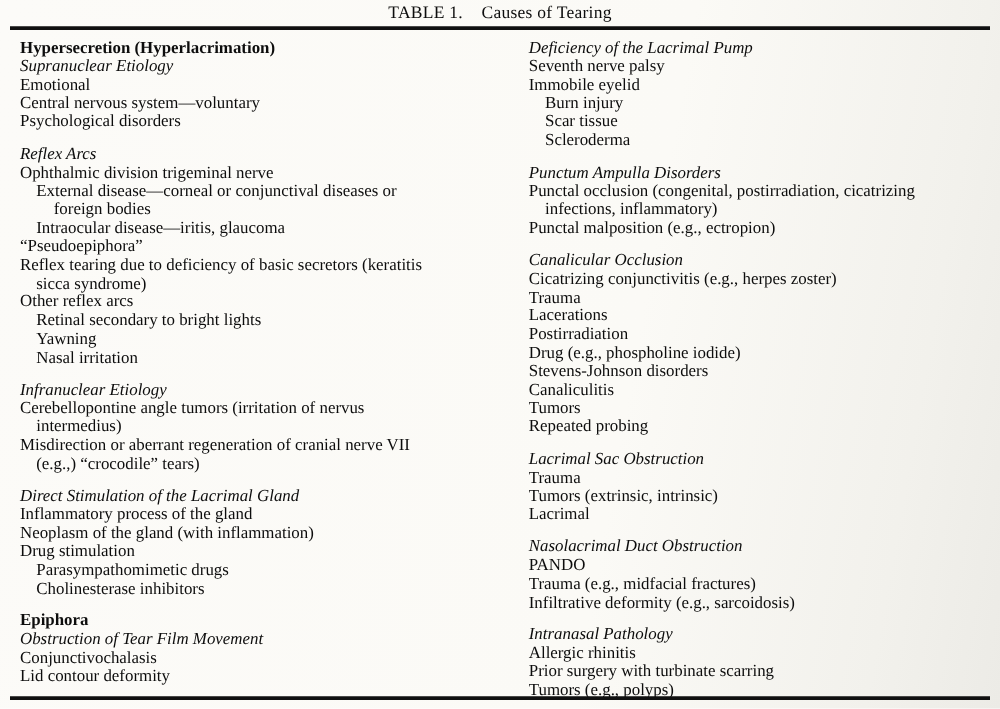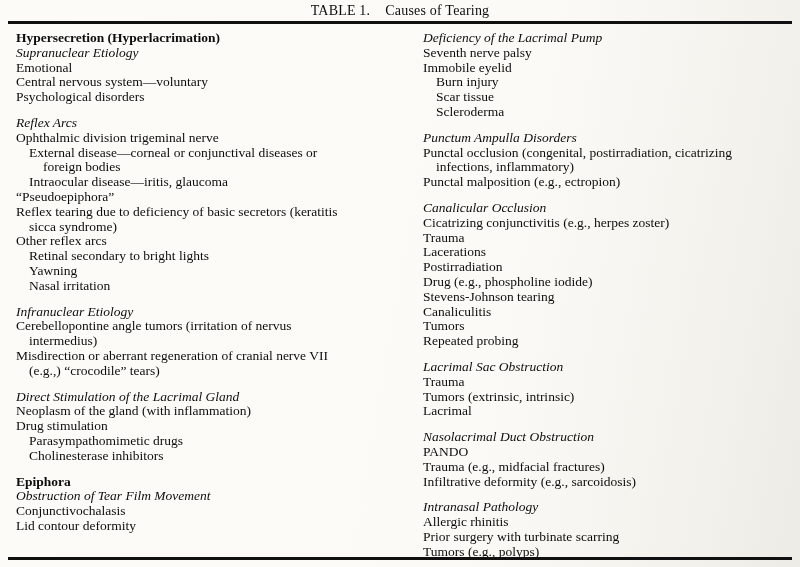--- a/index.html
+++ b/index.html
@@ -86,20 +86,21 @@
         </div>
         <div class="section">
           <div class="line italic i0">Infranuclear Etiology</div>
           <div class="line normal i0">Cerebellopontine angle tumors (irritation of nervus</div>
           <div class="line normal i1">intermedius)</div>
           <div class="line normal i0">Misdirection or aberrant regeneration of cranial nerve VII</div>
           <div class="line normal i1">(e.g.,) “crocodile” tears)</div>
         </div>
         <div class="section">
           <div class="line italic i0">Direct Stimulation of the Lacrimal Gland</div>
+          <div class="line normal i0">Inflammatory process of the gland</div>
           <div class="line normal i0">Neoplasm of the gland (with inflammation)</div>
           <div class="line normal i0">Drug stimulation</div>
           <div class="line normal i1">Parasympathomimetic drugs</div>
           <div class="line normal i1">Cholinesterase inhibitors</div>
         </div>
         <div class="section">
           <div class="line bold i0">Epiphora</div>
           <div class="line italic i0">Obstruction of Tear Film Movement</div>
           <div class="line normal i0">Conjunctivochalasis</div>
           <div class="line normal i0">Lid contour deformity</div>
@@ -120,21 +121,21 @@
           <div class="line normal i1">infections, inflammatory)</div>
           <div class="line normal i0">Punctal malposition (e.g., ectropion)</div>
         </div>
         <div class="section">
           <div class="line italic i0">Canalicular Occlusion</div>
           <div class="line normal i0">Cicatrizing conjunctivitis (e.g., herpes zoster)</div>
           <div class="line normal i0">Trauma</div>
           <div class="line normal i0">Lacerations</div>
           <div class="line normal i0">Postirradiation</div>
           <div class="line normal i0">Drug (e.g., phospholine iodide)</div>
-          <div class="line normal i0">Stevens-Johnson tearing</div>
+          <div class="line normal i0">Stevens-Johnson disorders</div>
           <div class="line normal i0">Canaliculitis</div>
           <div class="line normal i0">Tumors</div>
           <div class="line normal i0">Repeated probing</div>
         </div>
         <div class="section">
           <div class="line italic i0">Lacrimal Sac Obstruction</div>
           <div class="line normal i0">Trauma</div>
           <div class="line normal i0">Tumors (extrinsic, intrinsic)</div>
           <div class="line normal i0">Lacrimal</div>
         </div>

